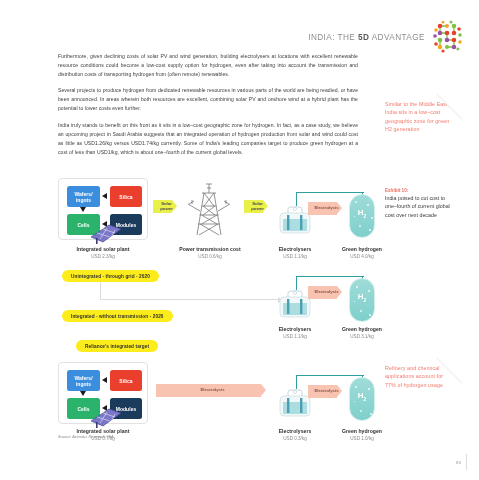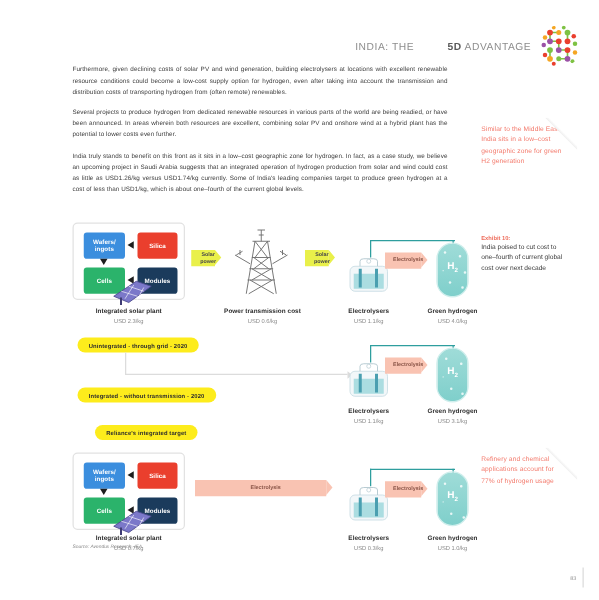--- a/index.html
+++ b/index.html
@@ -20,21 +20,21 @@
     position: absolute;
     right: 14px; top: 20px;
     display: flex; align-items: center; gap: 6px;
   }
   .header-title {
     font-size: 8.2px;
     letter-spacing: 0.45px;
     color: #8d8d8d;
     white-space: nowrap;
   }
-  .header-title b { color: #5a5a5a; font-weight: bold; margin-left: 24px; }
+  .header-title b { color: #5a5a5a; font-weight: bold; }
   .logo {
     position: relative;
     width: 34px; height: 34px;
     border-radius: 50%;
     overflow: hidden;
   }
 
   
   .copy {
     position: absolute;

